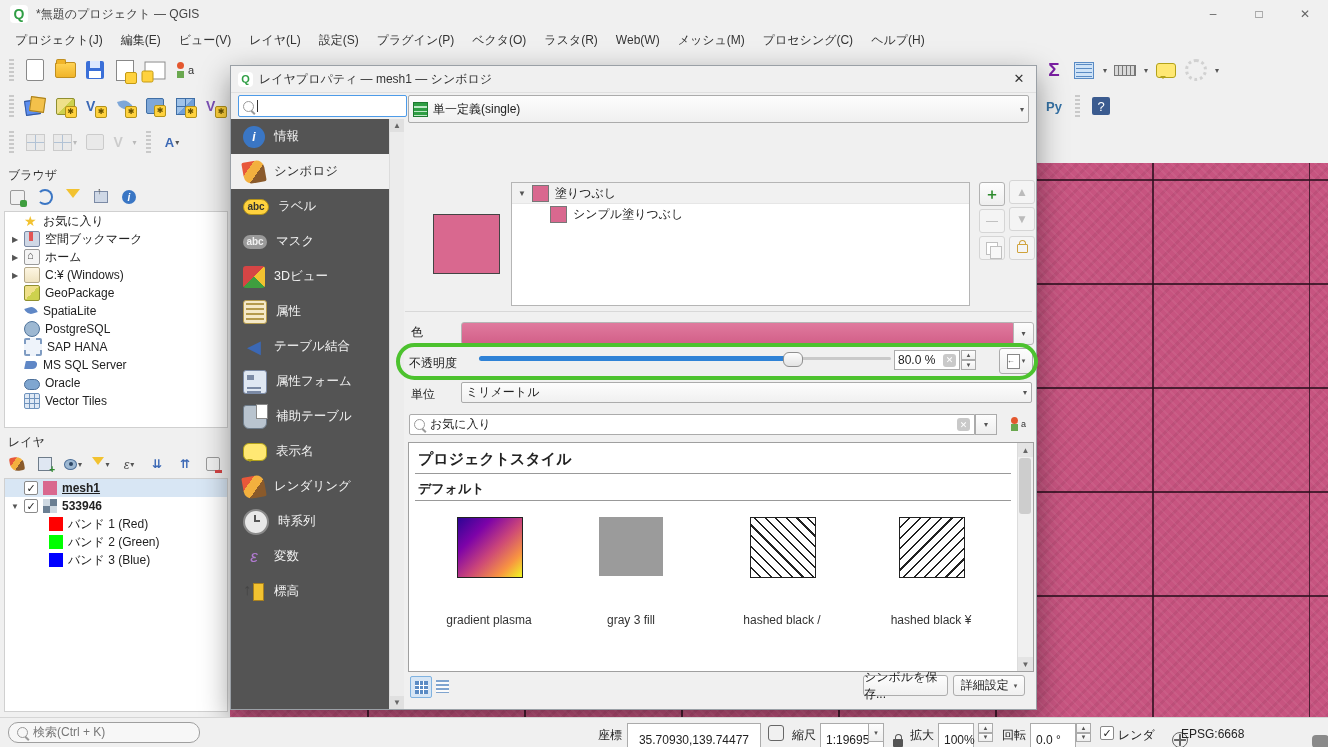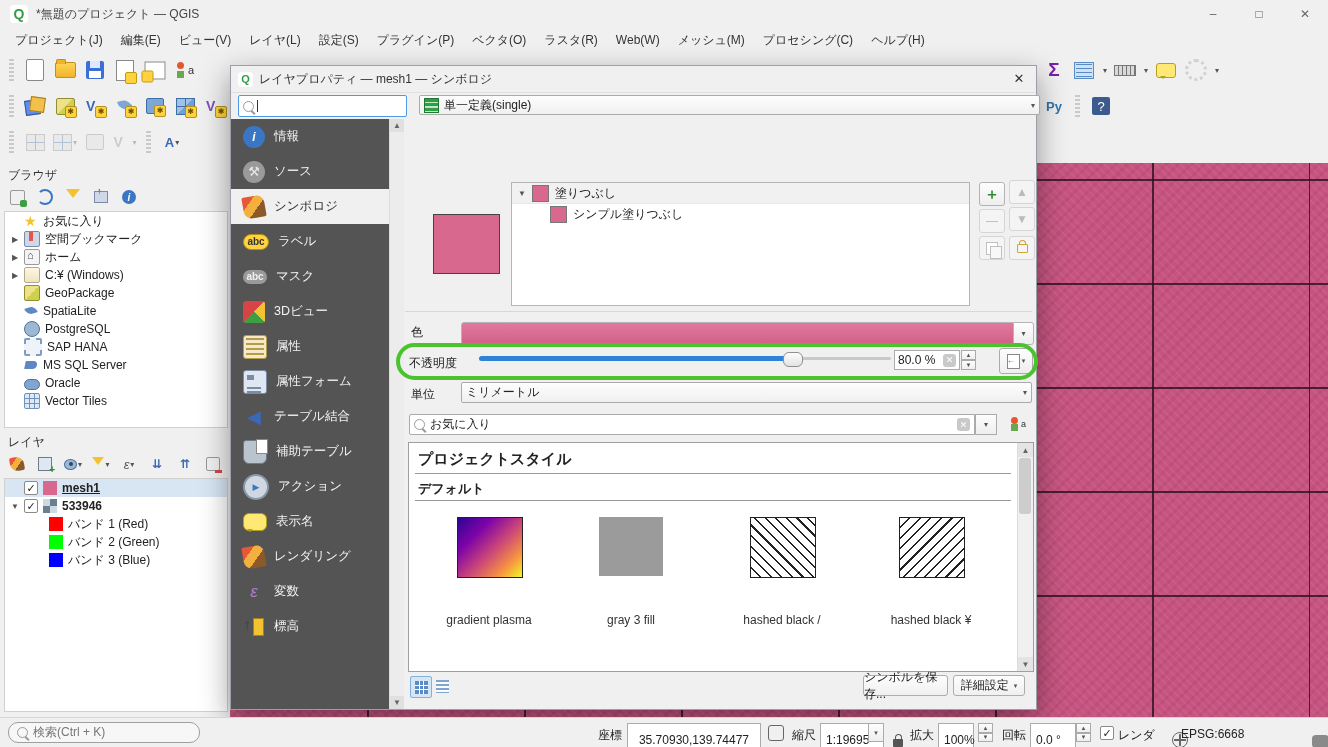--- a/index.html
+++ b/index.html
@@ -515,35 +515,31 @@
       <span class="dlg-title">レイヤプロパティ — mesh1 — シンボロジ</span>
       <span class="dlg-close">✕</span>
     </div>
 
     <div class="searchbox">
       <span class="mag"></span>
       <span class="caret"></span>
       <span></span>
     </div>
 
-    <div class="combo" style="position:absolute;left:188px;top:29px;width:621px;height:20px;">
+    <div class="combo" style="position:absolute;left:177px;top:29px;width:621px;height:28px;">
       <span class="ic-single"></span>
       <span>単一定義(single)</span>
       <span class="arrow">▾</span>
     </div>
 
     <div class="dlg-sidebar">
       <div class="sb-item">
           <span class="sb-ic sbi-info"></span>
           <span>情報</span>
         </div>
-      <div class="sb-item">
-          <span class="sb-ic sbi-source"></span>
-          <span>ソース</span>
-        </div>
       <div class="sb-item sel">
           <span class="sb-ic sbi-brush"></span>
           <span>シンボロジ</span>
         </div>
       <div class="sb-item">
           <span class="sb-ic sbi-label"></span>
           <span>ラベル</span>
         </div>
       <div class="sb-item">
           <span class="sb-ic sbi-mask"></span>
@@ -551,42 +547,42 @@
         </div>
       <div class="sb-item">
           <span class="sb-ic sbi-cube"></span>
           <span>3Dビュー</span>
         </div>
       <div class="sb-item">
           <span class="sb-ic sbi-attr"></span>
           <span>属性</span>
         </div>
       <div class="sb-item">
+          <span class="sb-ic sbi-join"></span>
+          <span>テーブル結合</span>
+        </div>
+      <div class="sb-item">
           <span class="sb-ic sbi-form"></span>
           <span>属性フォーム</span>
         </div>
       <div class="sb-item">
-          <span class="sb-ic sbi-join"></span>
-          <span>テーブル結合</span>
-        </div>
-      <div class="sb-item">
           <span class="sb-ic sbi-aux"></span>
           <span>補助テーブル</span>
         </div>
       <div class="sb-item">
-          <span class="sb-ic sbi-action"></span>
-          <span>アクション</span>
-        </div>
-      <div class="sb-item">
           <span class="sb-ic sbi-bubble"></span>
           <span>表示名</span>
         </div>
       <div class="sb-item">
           <span class="sb-ic sbi-brush"></span>
           <span>レンダリング</span>
+        </div>
+      <div class="sb-item">
+          <span class="sb-ic sbi-clock"></span>
+          <span>時系列</span>
         </div>
       <div class="sb-item">
           <span class="sb-ic sbi-var"></span>
           <span>変数</span>
         </div>
       <div class="sb-item">
           <span class="sb-ic sbi-elev"></span>
           <span>標高</span>
         </div>
     </div>

